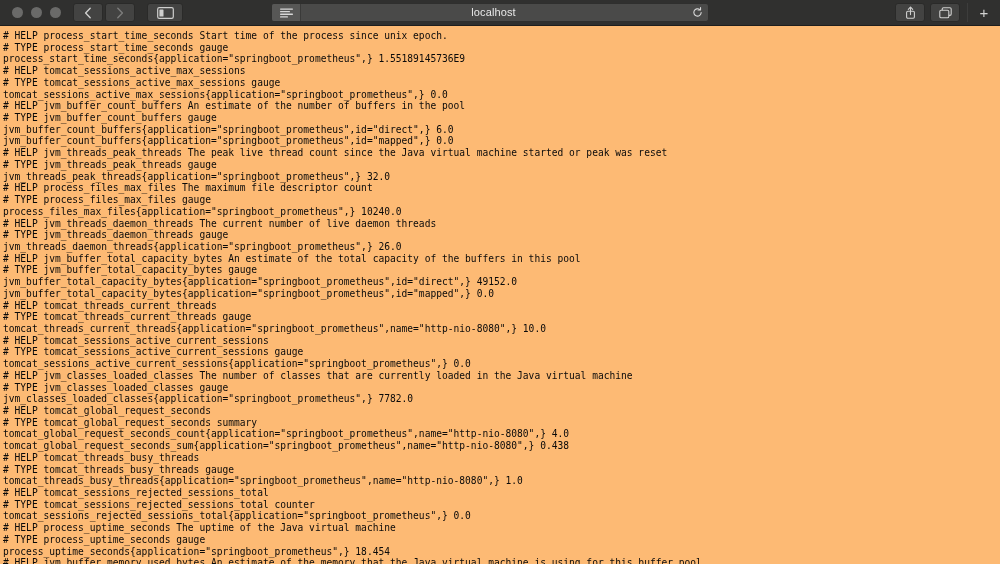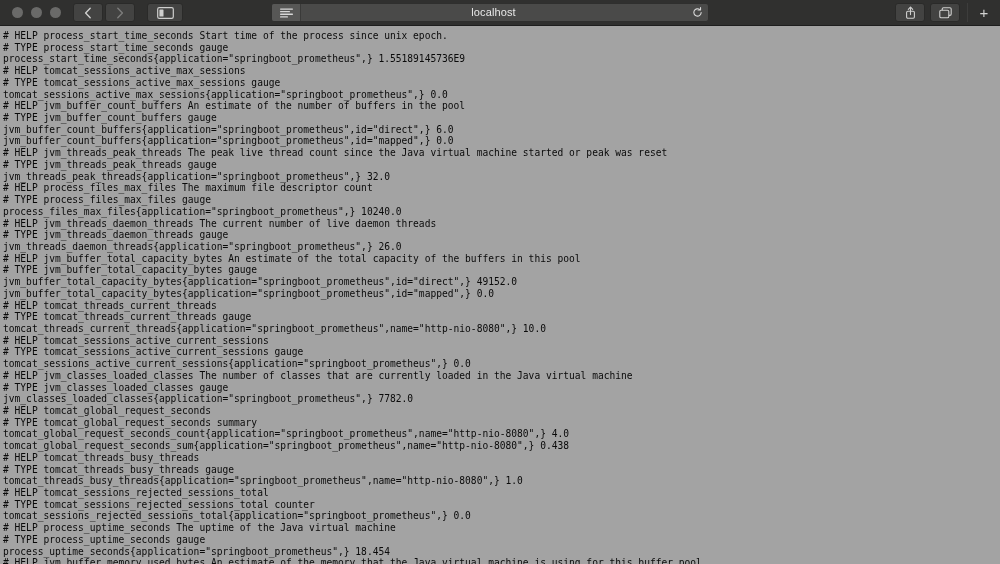--- a/index.html
+++ b/index.html
@@ -141,21 +141,21 @@
     margin-left: 2px;
   }
 
   
   .content {
     position: absolute;
     top: 26px;
     left: 0;
     right: 0;
     bottom: 0;
-    background: #a3a3a3;
+    background: #fdba74;
     overflow: hidden;
   }
 
   pre.metrics {
     margin: 0;
     padding: 4px 0 0 3px;
     font-family: "DejaVu Sans Mono", "Liberation Mono", monospace;
     font-size: 9.6px;
     line-height: 11.72px;
     color: #0a0a0a;

